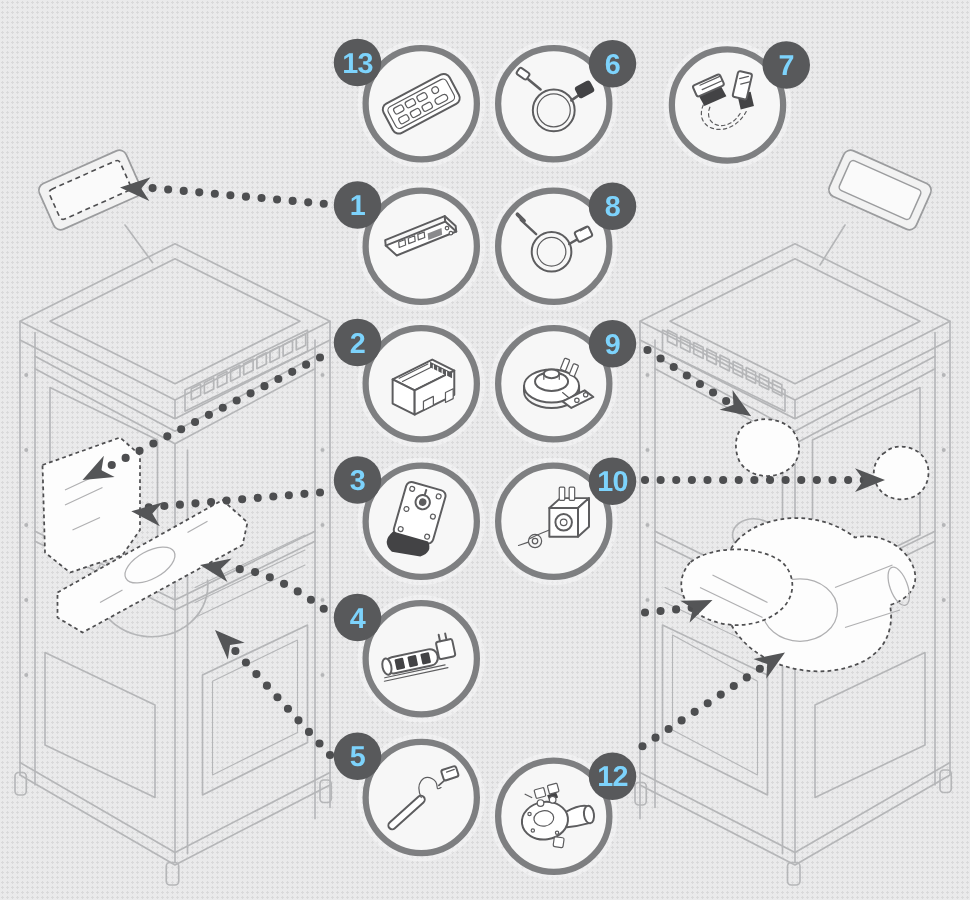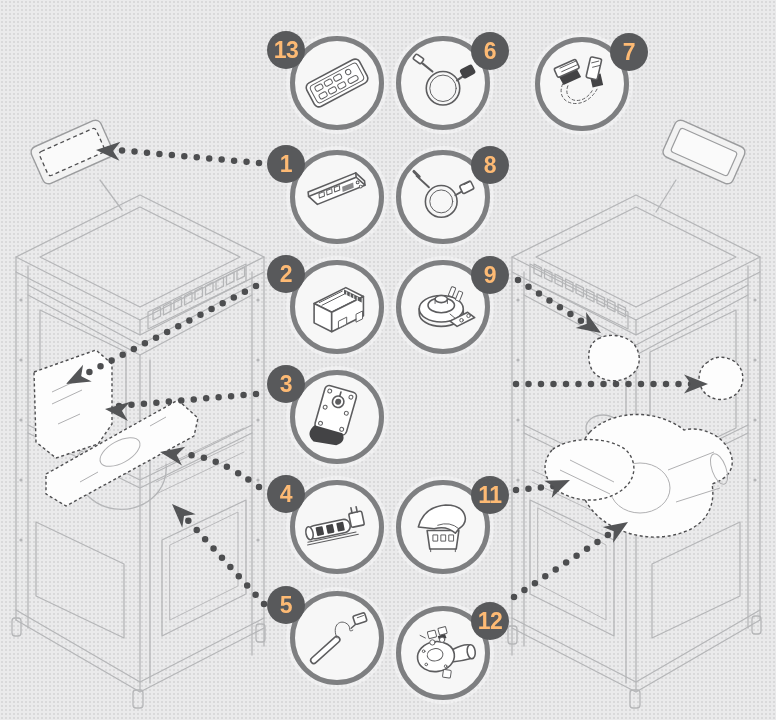--- a/index.html
+++ b/index.html
@@ -13,21 +13,21 @@
   #scene{position:absolute;left:0;top:0;}
   .pc{
     position:absolute;width:94px;height:94px;border-radius:50%;
     background:#f7f7f7;border:5px solid #7e7f81;box-sizing:border-box;
     display:flex;align-items:center;justify-content:center;
     box-shadow:0 0 0 4px rgba(255,255,255,.35);
   }
   .ic{width:74px;height:74px;}
   .badge{
     position:absolute;width:38px;height:38px;border-radius:50%;
-    background:#58595b;color:#fdba74;font-weight:bold;font-size:23px;
+    background:#58595b;color:#7dd3fc;font-weight:bold;font-size:23px;
     letter-spacing:-0.5px;display:flex;align-items:center;justify-content:center;
     line-height:1;
   }
   .bl{left:-28px;top:-10px;}
   .br{right:-24px;top:-9px;}
   .stoveline{stroke:#b5b6b8;fill:none;stroke-width:1.3;stroke-linejoin:round;stroke-linecap:round;}
   .hl{fill:#fdfdfd;stroke:#4f4f51;stroke-width:1.4;stroke-dasharray:3 2.6;stroke-linejoin:round;}
   .hin{fill:none;stroke:#b0b0b2;stroke-width:1;stroke-dasharray:none;}
   .dots{fill:none;stroke:#4d4e50;stroke-width:6.5;stroke-dasharray:0 12.5;stroke-linecap:round;}
   .arr{fill:#545557;stroke:none;}
@@ -347,52 +347,56 @@
           <circle cx="51" cy="54" r="2.2" class="thin"></circle>
         <circle cx="38.5" cy="25" r="6.5"></circle>
         <circle cx="38.5" cy="25" r="2.5" fill="#5d5d5f"></circle>
         <path d="M38.5,18.5 v-5" fill="none"></path>
         <path d="M20,58 q-8,12 4,18 l26,-3 q10,-7 3,-15 z" fill="#434345" stroke="none"></path>
       </g>
     </svg>
     <span class="badge bl">3</span>
   </div>
 
+  <div class="pc" style="left:396px;top:370px">
+    <svg class="ic" viewBox="0 0 84 84">
+      <g class="pic">
+        <path d="M38,30 L48,21 L74,21 L64,30 Z"></path>
+        <path d="M64,30 L74,21 L74,47 L64,56 Z"></path>
+        <rect x="38" y="30" width="26" height="26"></rect>
+        <circle cx="51" cy="43" r="7.5"></circle>
+        <circle cx="51" cy="43" r="3" class="thin"></circle>
+        <rect x="47" y="11" width="5" height="12" rx="1" class="thin"></rect>
+        <rect x="56" y="11" width="5" height="12" rx="1" class="thin"></rect>
+        <path d="M38,50 C28,54 23,56 20,58" class="thin" fill="none"></path>
+        <circle cx="25" cy="60" r="6" class="thin" fill="none"></circle>
+        <circle cx="25" cy="60" r="2.5" class="thin" fill="none"></circle>
+        <path d="M19,61 l-9,3" class="thin" fill="none"></path>
+      </g>
+    </svg>
+    <span class="badge br">10</span>
+  </div>
 
   <div class="pc" style="left:290px;top:480px">
     <svg class="ic" viewBox="0 0 84 84">
       <g class="pic" transform="rotate(-12 42 42)">
         <path d="M6,52 H62" class="thin" fill="none"></path>
         <path d="M5,55 H64" class="thin" fill="none"></path>
         <rect x="9" y="35" width="48" height="15" rx="7"></rect>
         <rect x="18" y="37.5" width="8" height="10" rx="1" class="dk"></rect>
         <rect x="30" y="37.5" width="8" height="10" rx="1" class="dk"></rect>
         <rect x="42" y="37.5" width="8" height="10" rx="1" class="dk"></rect>
         <ellipse cx="10" cy="42.5" rx="4" ry="7.5"></ellipse>
         <rect x="58" y="30" width="15" height="16" rx="2"></rect>
         <path d="M62,30 v-6 M68,30 v-6" fill="none"></path>
       </g>
     </svg>
     <span class="badge bl">4</span>
   </div>
 
-  <div class="pc" style="left:396px;top:480px">
-    <svg class="ic" viewBox="0 0 84 84">
-      <g class="pic">
-        <path d="M24,46 L60,46 L57,67 L27,67 Z"></path>
-        <rect x="31" y="51" width="5" height="7" class="thin"></rect>
-        <rect x="40" y="51" width="5" height="7" class="thin"></rect>
-        <rect x="49" y="51" width="5" height="7" class="thin"></rect>
-        <path d="M14,42 Q20,19 45,17 Q64,17 67,30 Q69,38 60,44 L56,49 Q46,40 32,44 Z"></path>
-        <path d="M60,44 Q50,35 36,40" class="thin" fill="none"></path>
-        <path d="M28,67 v3 M56,67 v3" class="thin" fill="none"></path>
-      </g>
-    </svg>
-    <span class="badge br">11</span>
-  </div>
 
   <div class="pc" style="left:290px;top:591px">
     <svg class="ic" viewBox="0 0 84 84">
       <g class="pic">
         <rect x="8" y="52" width="42" height="7" rx="3.5" transform="rotate(-42 29 56)"></rect>
         <path d="M42,42 C36,29 44,21 52,25 C60,29 53,37 60,33" fill="none" class="thin" stroke-width="1.6"></path>
         <path d="M58,31 l8,-7" stroke-width="1.6" fill="none"></path>
         <rect x="61" y="15" width="14" height="10" rx="2" transform="rotate(-18 68 20)"></rect>
         <path d="M65,19 l7,-2.5" class="thin" fill="none"></path>
       </g>

